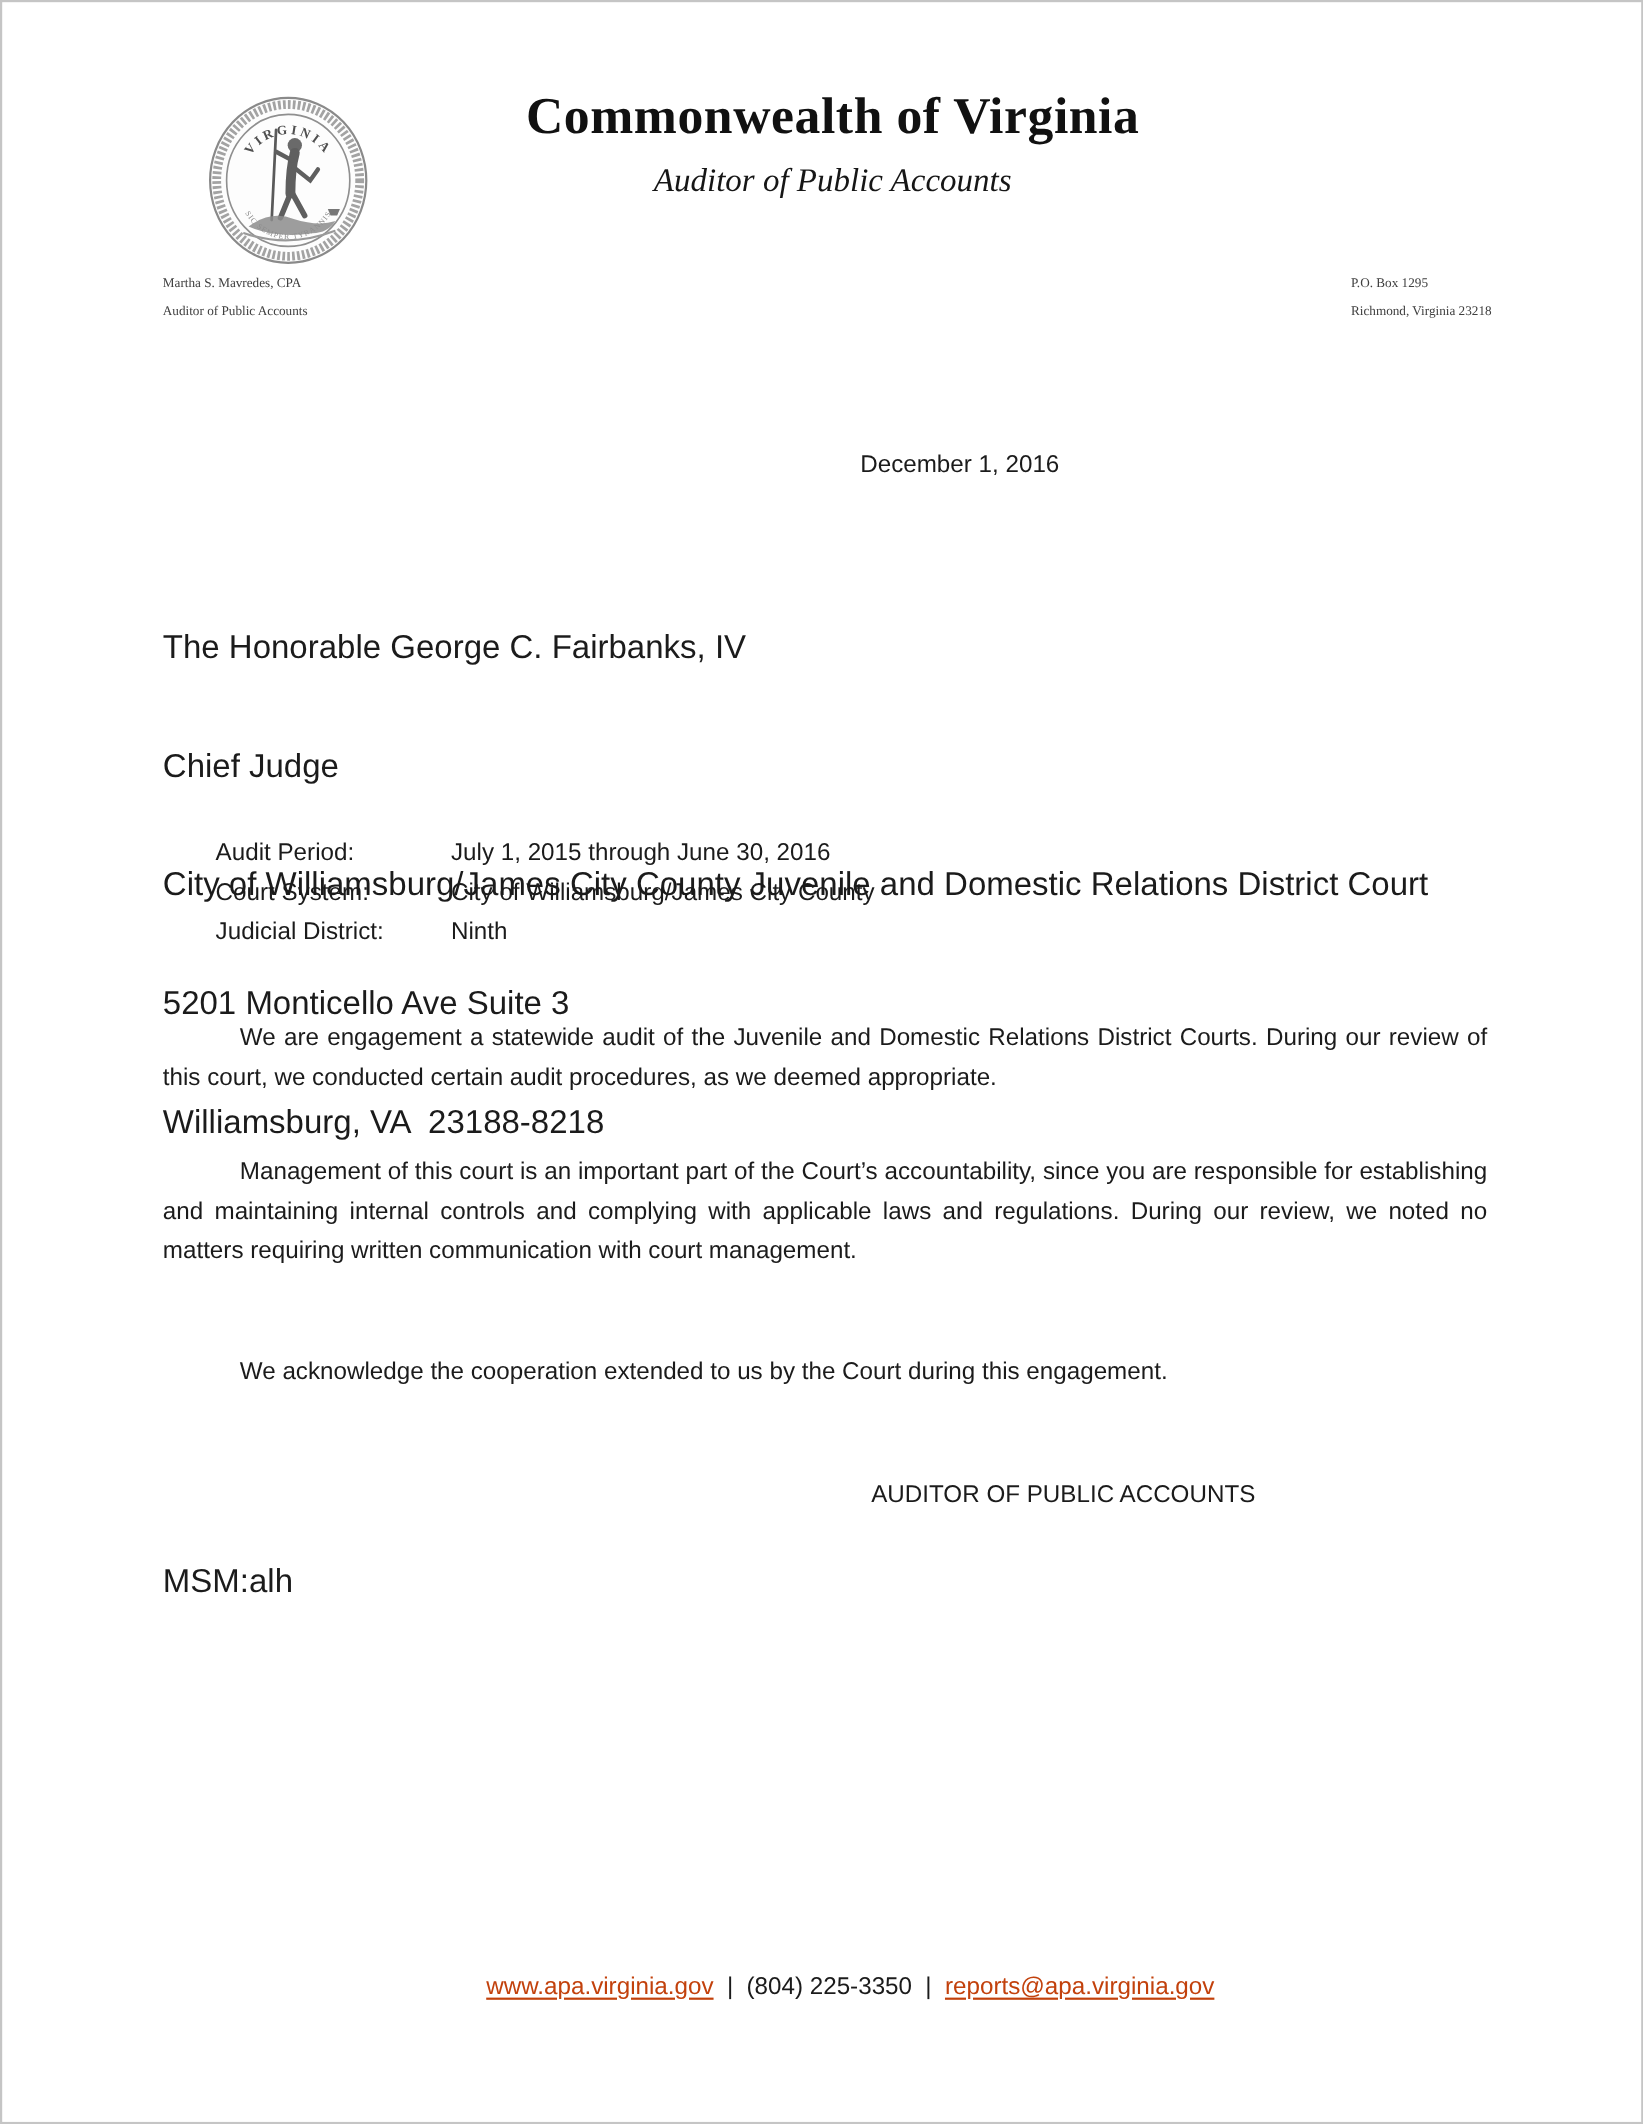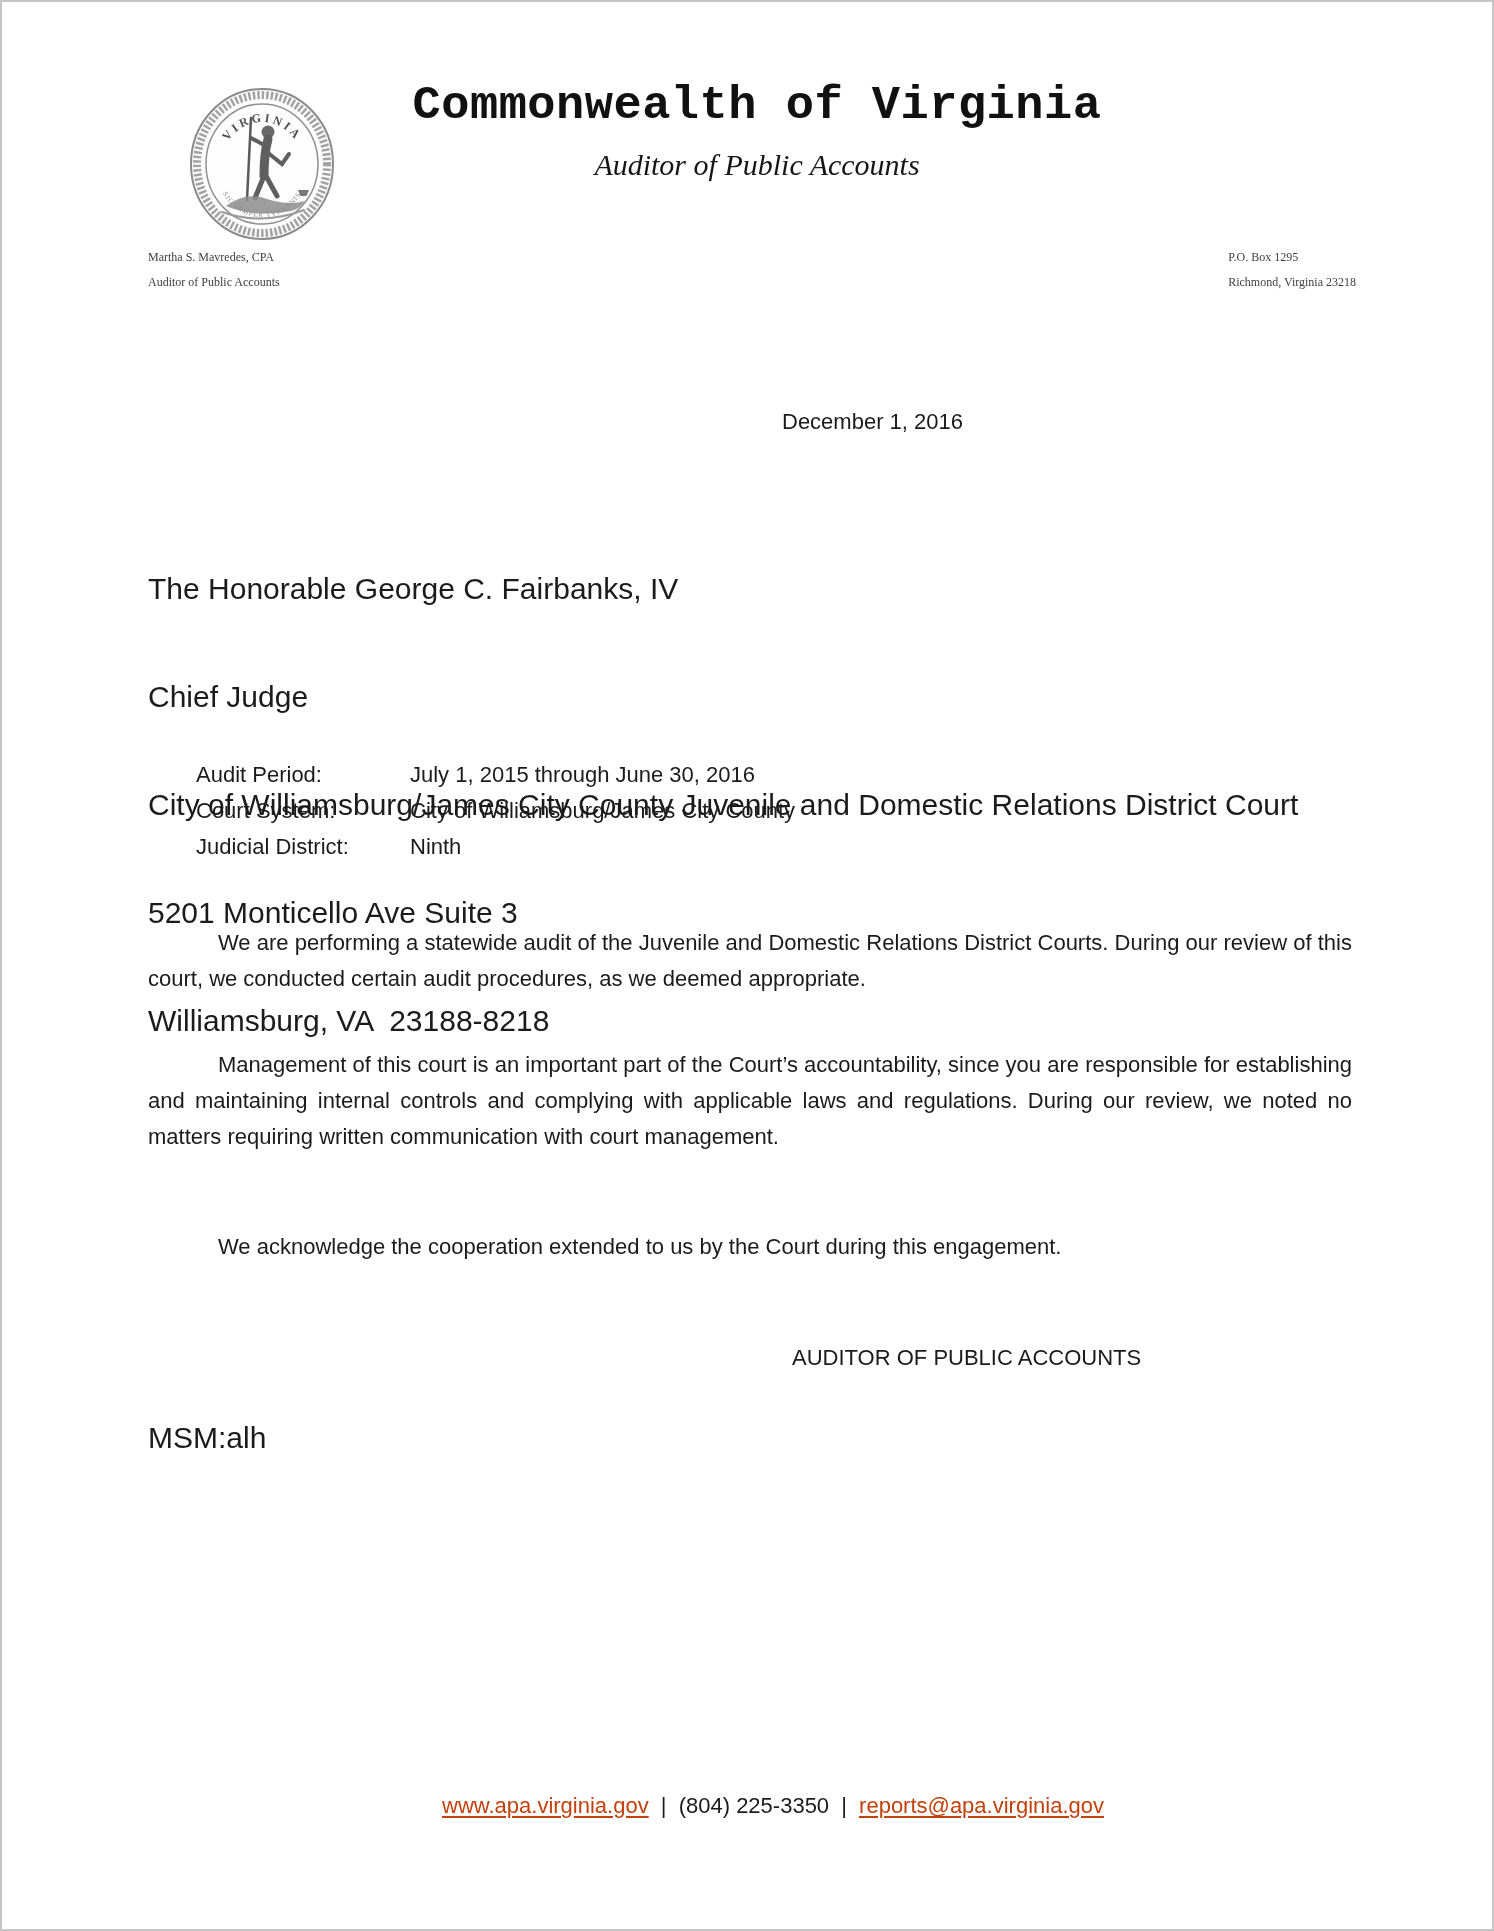--- a/index.html
+++ b/index.html
@@ -21,21 +21,21 @@
     left: 186px; top: 84px;
     width: 148px; height: 156px;
   }
   .header-text {
     position: absolute;
     left: 340px; top: 78px;
     width: 830px;
     text-align: center;
   }
   .title {
-    font-family: Liberation Mono, monospace;
+    font-family: Liberation Serif, serif;
     font-weight: 700;
     font-size: 47px;
     line-height: 52px;
     letter-spacing: 0.5px;
     color: #111111;
   }
   .subtitle {
     margin-top: 16px;
     font-family: "Liberation Serif", serif;
     font-style: italic;
@@ -185,21 +185,21 @@
     <div class="audit-row">
       <div class="audit-label">Court System:</div>
       <div class="audit-value">City of Williamsburg/James City County</div>
     </div>
     <div class="audit-row">
       <div class="audit-label">Judicial District:</div>
       <div class="audit-value">Ninth</div>
     </div>
   </div>
 
-  <div class="para para-1">We are performing a statewide audit of the Juvenile and Domestic Relations District Courts.  During our review of this court, we conducted certain audit procedures, as we deemed appropriate.</div>
+  <div class="para para-1">We are engagement a statewide audit of the Juvenile and Domestic Relations District Courts.  During our review of this court, we conducted certain audit procedures, as we deemed appropriate.</div>
   <div class="para para-2">Management of this court is an important part of the Court’s accountability, since you are responsible for establishing and maintaining internal controls and complying with applicable laws and regulations.  During our review, we noted no matters requiring written communication with court management.</div>
   <div class="para para-3">We acknowledge the cooperation extended to us by the Court during this engagement.</div>
 
   <div class="signature-org">AUDITOR OF PUBLIC ACCOUNTS</div>
   <div class="reference">MSM:alh</div>
 
 
   <div class="footer">
     <span class="link">www.apa.virginia.gov</span>
     <span class="sep">|</span>

